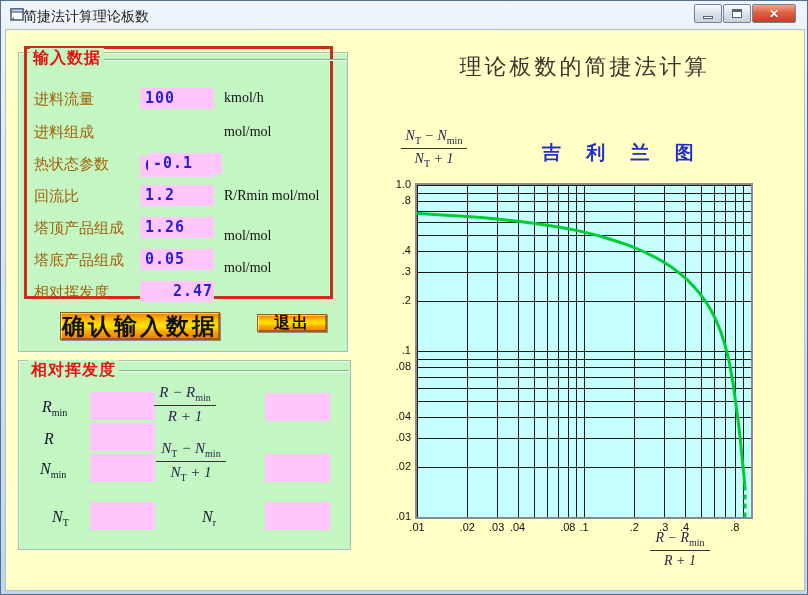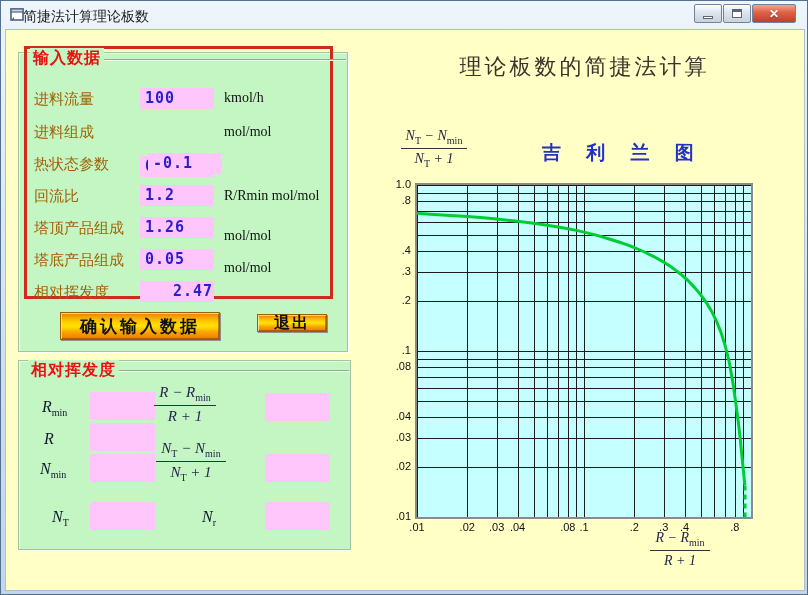--- a/index.html
+++ b/index.html
@@ -41,21 +41,21 @@
   .in-field{position:absolute;z-index:6;width:74px;height:21px;background:var(--field_pink);
             font:bold 15px "DejaVu Sans Mono",monospace;color:var(--value_blue);
             line-height:21px;padding-left:5px;letter-spacing:1px;}
   .in-unit{position:absolute;z-index:6;font-family:"Liberation Serif",serif;font-size:14px;color:#101010;white-space:nowrap;}
   
   .btn{position:absolute;z-index:6;display:flex;align-items:center;justify-content:center;
        font-weight:bold;color:var(--button_text);cursor:default;
        background:linear-gradient(180deg,#ef7d00,#ffc800 32%,#ffe400 50%,#f8a400 74%,#ee7a00);
        border:1px solid #99620a;
        box-shadow:inset 1px 1px 0 rgba(255,255,230,.6),inset -1px -1px 0 rgba(110,55,0,.5),1px 1px 0 #8f8f8f;}
-  #confirmBtn{left:54px;top:282px;width:160px;height:28px;font-size:17px;letter-spacing:3px;}
+  #confirmBtn{left:54px;top:282px;width:160px;height:28px;font-size:23px;letter-spacing:3px;}
   #exitBtn{left:251px;top:284px;width:70px;height:18px;font-size:16px;letter-spacing:2px;}
   
   .res-label{position:absolute;z-index:6;font:italic 16px "Liberation Serif",serif;color:#0f172a;}
   .res-label sub, .frac sub{font-size:10px;font-style:normal;}
   .res-field{position:absolute;z-index:6;width:65px;height:28px;background:var(--field_pink);}
   .frac{position:absolute;z-index:6;width:96px;text-align:center;
         font:italic 15px "Liberation Serif",serif;color:#26264c;}
   .frac .num{display:inline-block;border-bottom:1px solid #333;padding:0 5px 2px;}
   .frac .den{display:block;padding-top:2px;}
   

